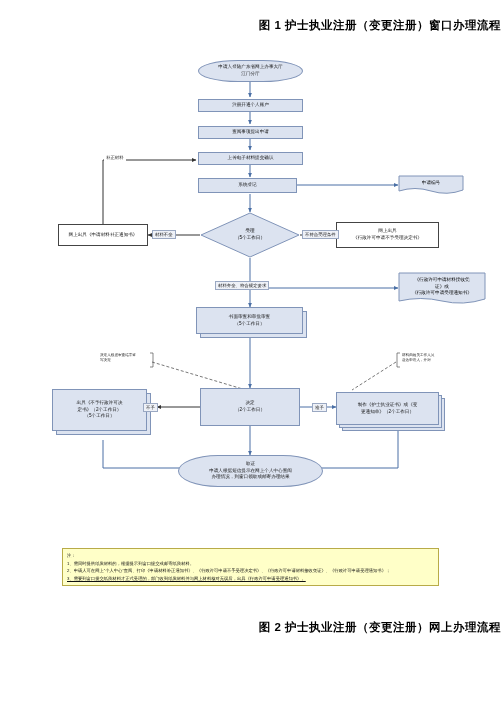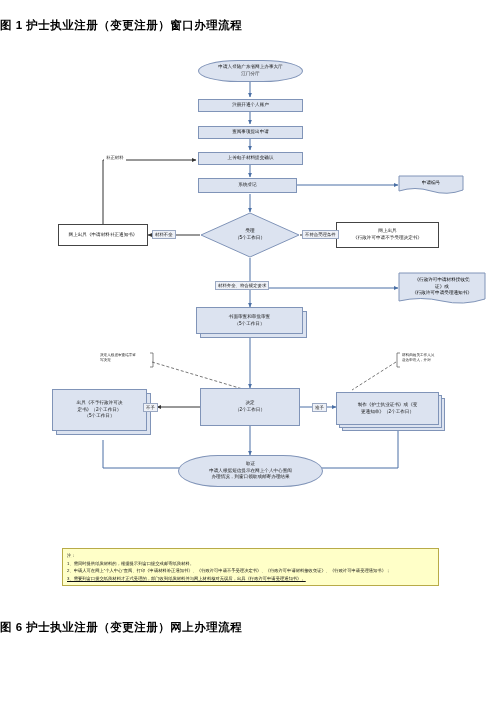--- a/index.html
+++ b/index.html
@@ -4,21 +4,21 @@
 <style>
   html,body{margin:0;padding:0;}
   body{
     width:501px;height:708px;background:#ffffff;
     font-family:"Liberation Sans","DejaVu Sans",sans-serif;
     color:#000;overflow:hidden;position:relative;
   }
   .page{position:relative;width:501px;height:708px;}
 
   .doc-title{
-    position:absolute;width:100%;text-align:left;
+    position:absolute;width:100%;text-align:right;
     font-weight:bold;font-size:11.5px;letter-spacing:.5px;
   }
   #title-top{top:18px;}
   #title-bottom{top:620px;}
 
   
   .node{
     position:absolute;box-sizing:border-box;
     background:#dce3f0;border:1px solid #8094b8;
     display:flex;align-items:center;justify-content:center;
@@ -243,15 +243,15 @@
   <div class="anno" style="left:402px;top:353px;width:56px;">材料由相关工作人员
 送达申请人，并对</div>
 
   <div class="notes">
     <span class="nline">注：</span>
     <span class="nline">1、需同时提供纸质材料的，根据提示到窗口提交或邮寄纸质材料。</span>
     <span class="nline">2、申请人可在网上“个人中心”查阅、打印《申请材料补正通知书》、《行政许可申请不予受理决定书》、《行政许可申请材料接收凭证》、《行政许可申请受理通知书》；</span>
     <span class="nline u">3、需要到窗口提交纸质材料才正式受理的，部门收到纸质材料并与网上材料核对无误后，出具《行政许可申请受理通知书》。</span>
   </div>
 
-  <div class="doc-title" id="title-bottom">图 6  护士执业注册（变更注册）网上办理流程</div>
+  <div class="doc-title" id="title-bottom">图 2  护士执业注册（变更注册）网上办理流程</div>
 
 </div>
 
 </body></html>

